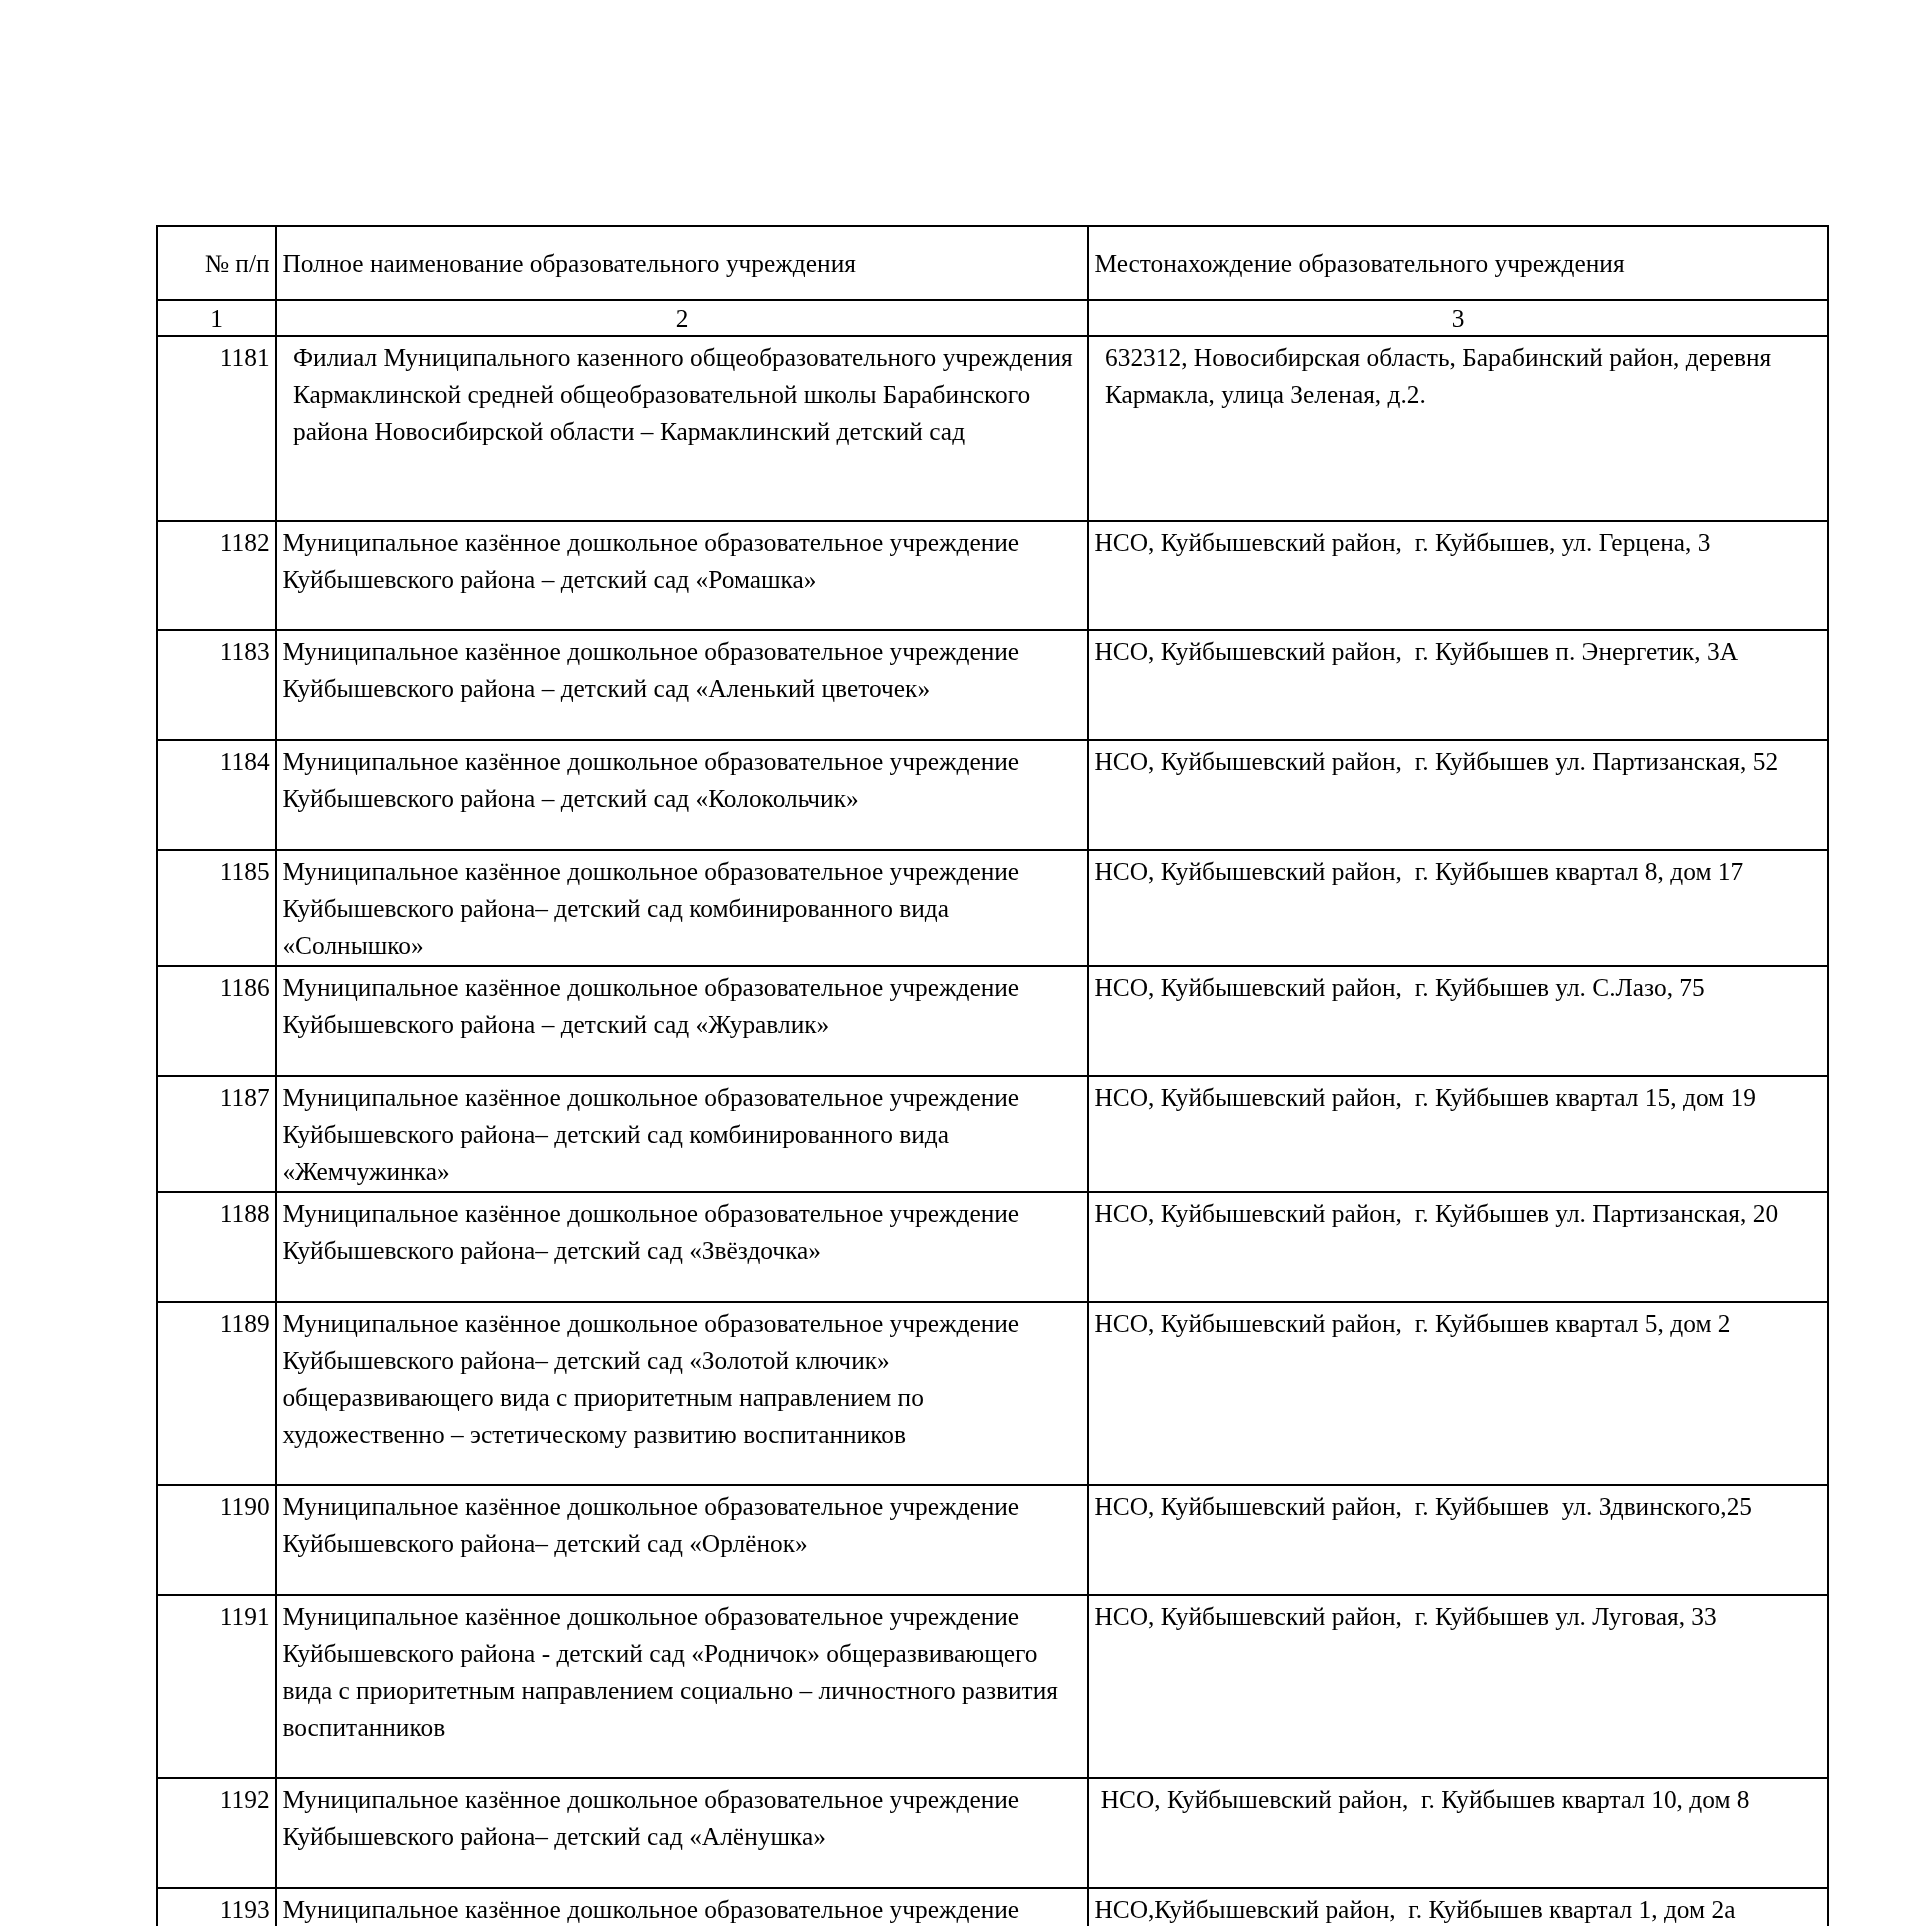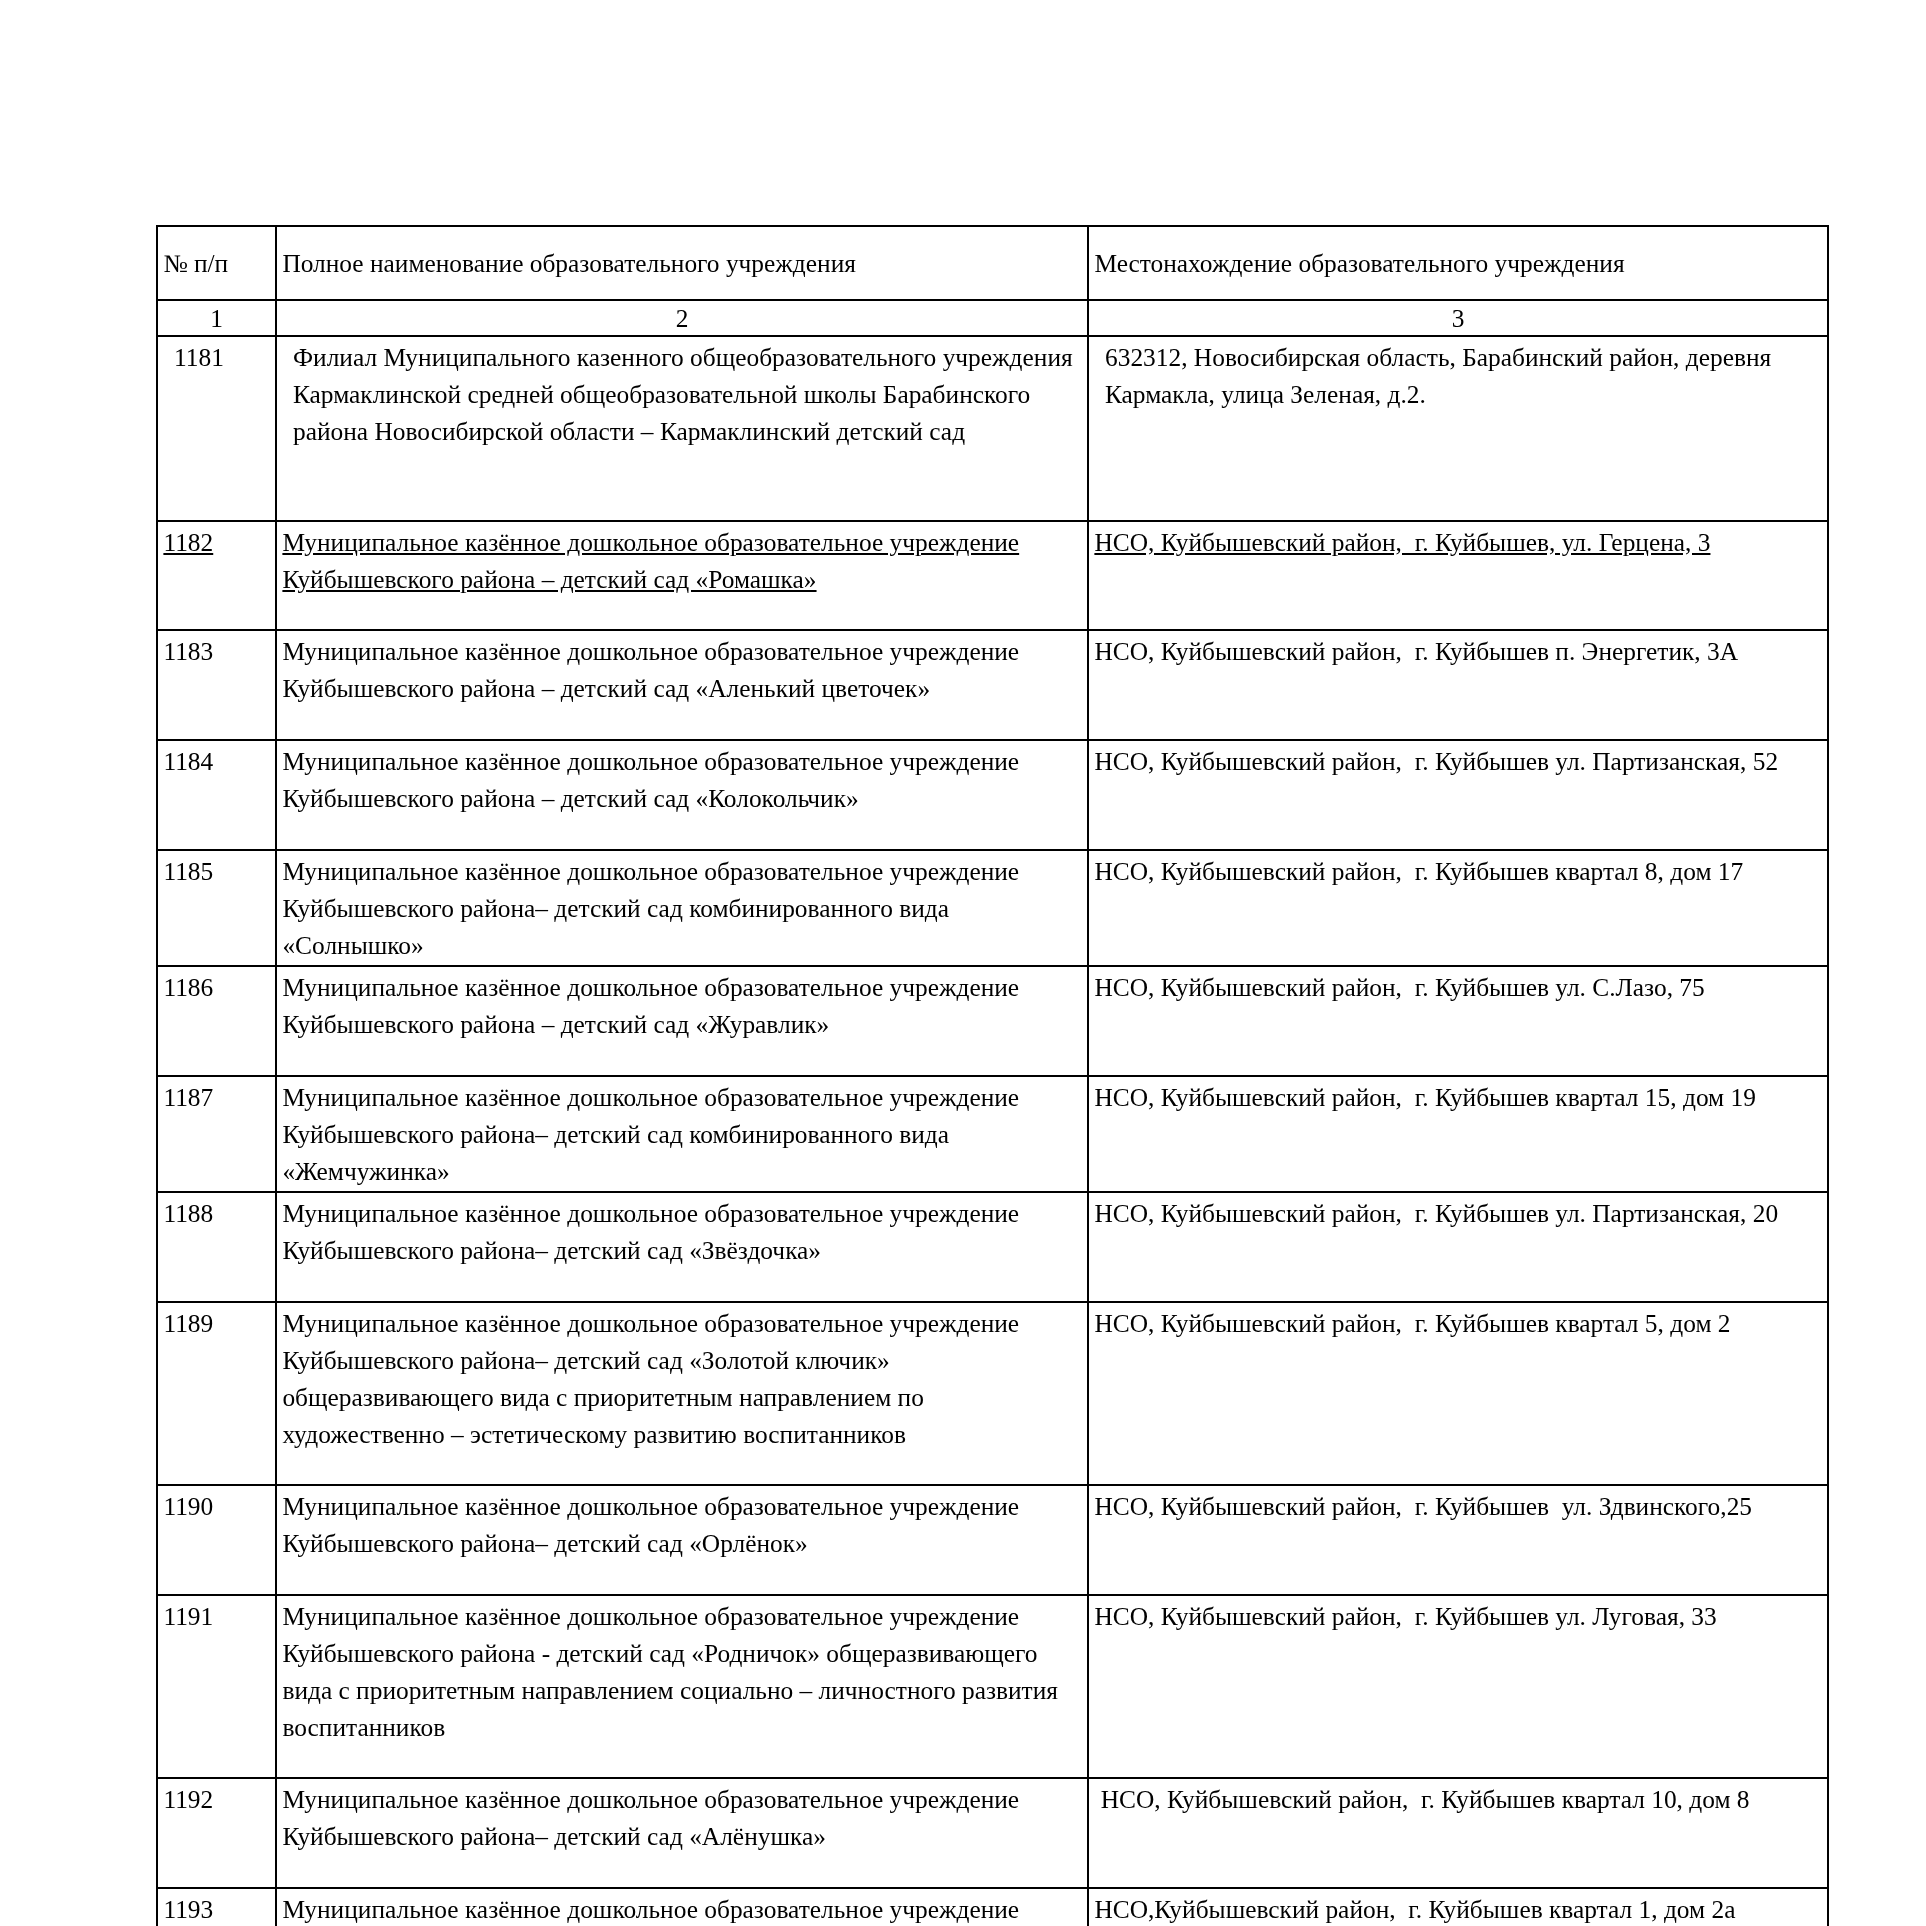--- a/index.html
+++ b/index.html
@@ -18,26 +18,26 @@
   }
   table.doc td {
     border: 2.3px solid #000;
     vertical-align: top;
     padding: 1.5px 5.4px 1.5px 5.4px;
     word-wrap: break-word;
   }
   col.c1 { width: 119px; }
   col.c2 { width: 812px; }
   col.c3 { width: 740px; }
-  td.num { text-align: left; padding-left: 1.5px; padding-right: 1.5px; }
+  td.num { text-align: right; padding-left: 1.5px; padding-right: 1.5px; }
   tr.hdr td { vertical-align: middle; height: 69px; }
   tr.hdr td.num { line-height: 35px; }
   tr.idx td { text-align: center; height: 34px; line-height: 34px; vertical-align: middle; padding-top:0; padding-bottom:0; }
   tr.r1181 td { height: 180px; padding-left: 16px; }
-  tr.r1182 td { height: 104px; text-decoration: underline; }
+  tr.r1182 td { height: 104px; }
   tr.r1183 td, tr.r1184 td, tr.r1185 td, tr.r1186 td, tr.r1187 td, tr.r1188 td,
   tr.r1190 td, tr.r1192 td, tr.r1193 td, tr.r1194 td, tr.r1195 td { height: 105px; }
   tr.r1189 td, tr.r1191 td { height: 178px; }
   .pre { white-space: pre-wrap; margin-top: 21px; }
 </style>
 </head>
 <body>
 
 <div class="page">
   <table class="doc">

